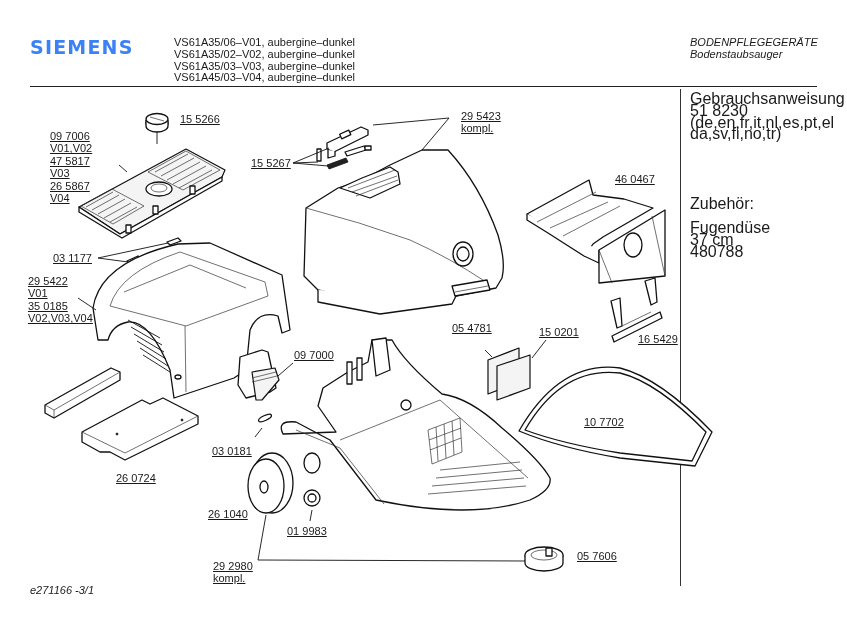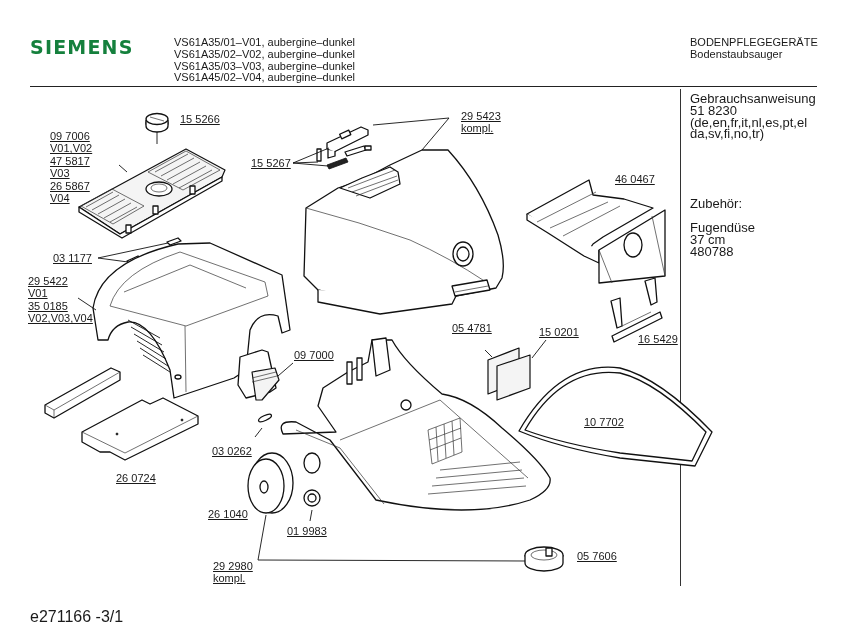--- a/index.html
+++ b/index.html
@@ -1,46 +1,46 @@
 <!DOCTYPE html>
 <html><head>
 <meta charset="utf-8">
 <style>
   html, body { margin:0; padding:0; background:#ffffff; }
   body { width:847px; height:635px; position:relative; overflow:hidden;
          font-family:"Liberation Sans", sans-serif; color:#1a1a1a; }
   .abs { position:absolute; }
   .brand { left:30px; top:36px; font-family:"DejaVu Sans", sans-serif; font-weight:bold;
-           font-size:19px; letter-spacing:1.2px; color:#15803d; }
+           font-size:19px; letter-spacing:1.2px; color:#3b82f6; }
   .models { left:174px; top:37px; font-size:11px; line-height:11.8px; }
   .models div { white-space:nowrap; }
-  .category { left:690px; top:36px; font-size:11px; line-height:12px; }
+  .category { left:690px; top:36px; font-size:11px; line-height:12px;font-style:italic; }
   .hrule { left:30px; top:86px; width:787px; height:0; border-top:1.6px solid #222; }
   .vrule { left:680px; top:89px; width:0; height:497px; border-left:1.6px solid #333; }
-  .side { left:690px; top:93px; font-size:13px; line-height:11.8px; }
+  .side { left:690px; top:93px; font-size:16px; line-height:11.8px; }
   .side .gap1 { height:58px; }
   .side .gap2 { height:12px; }
   .lbl { font-size:11px; line-height:12px; white-space:nowrap;text-decoration:underline; }
-  .footer { left:30px; top:608px; font-size:16px; }
+  .footer { left:30px; top:584px; font-size:11px;font-style:italic; }
   svg#drawing { position:absolute; left:0; top:0; }
   svg#drawing .o { fill:#ffffff; stroke:#111; stroke-width:1.3; stroke-linejoin:round; }
   svg#drawing .g { fill:#f4f4f4; stroke:#111; stroke-width:1.2; stroke-linejoin:round; }
   svg#drawing .t { fill:none; stroke:#333; stroke-width:0.7; }
   svg#drawing .l { fill:none; stroke:#111; stroke-width:0.9; }
   svg#drawing .d { fill:#222; stroke:#111; stroke-width:0.8; }
 </style>
 </head>
 <body>
 
 <div class="abs brand">SIEMENS</div>
 <div class="abs models">
-  <div>VS61A35/01–V01, aubergine–dunkel</div>
+  <div>VS61A35/06–V01, aubergine–dunkel</div>
   <div>VS61A35/02–V02, aubergine–dunkel</div>
   <div>VS61A35/03–V03, aubergine–dunkel</div>
-  <div>VS61A45/02–V04, aubergine–dunkel</div>
+  <div>VS61A45/03–V04, aubergine–dunkel</div>
 </div>
 <div class="abs category">
   <div>BODENPFLEGEGERÄTE</div>
   <div>Bodenstaubsauger</div>
 </div>
 <div class="abs hrule"></div>
 <div class="abs vrule"></div>
 
 <div class="abs side">
   <div>Gebrauchsanweisung</div>
@@ -262,21 +262,21 @@
 <div class="abs lbl" style="left:251px;top:157px">15 5267</div>
 
 <div class="abs lbl" style="left:461px;top:110px;line-height:12.4px">
   <div>29 5423</div>
   <div>kompl.</div>
 </div>
 
 <div class="abs lbl" style="left:615px;top:173px">46 0467</div>
 <div class="abs lbl" style="left:638px;top:333px">16 5429</div>
 <div class="abs lbl" style="left:294px;top:349px">09 7000</div>
-<div class="abs lbl" style="left:212px;top:445px">03 0262</div>
+<div class="abs lbl" style="left:212px;top:445px">03 0181</div>
 <div class="abs lbl" style="left:452px;top:322px">05 4781</div>
 <div class="abs lbl" style="left:539px;top:326px">15 0201</div>
 <div class="abs lbl" style="left:584px;top:416px">10 7702</div>
 <div class="abs lbl" style="left:208px;top:508px">26 1040</div>
 <div class="abs lbl" style="left:287px;top:525px">01 9983</div>
 
 <div class="abs lbl" style="left:213px;top:560px;line-height:12.4px">
   <div>29 2980</div>
   <div>kompl.</div>
 </div>

